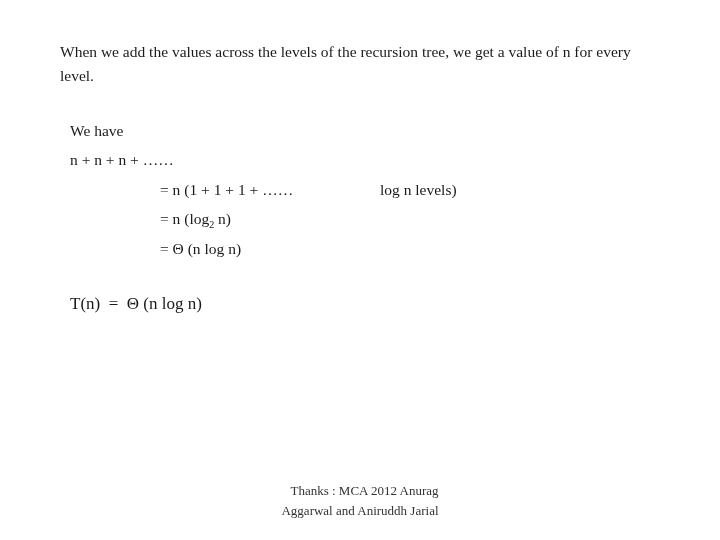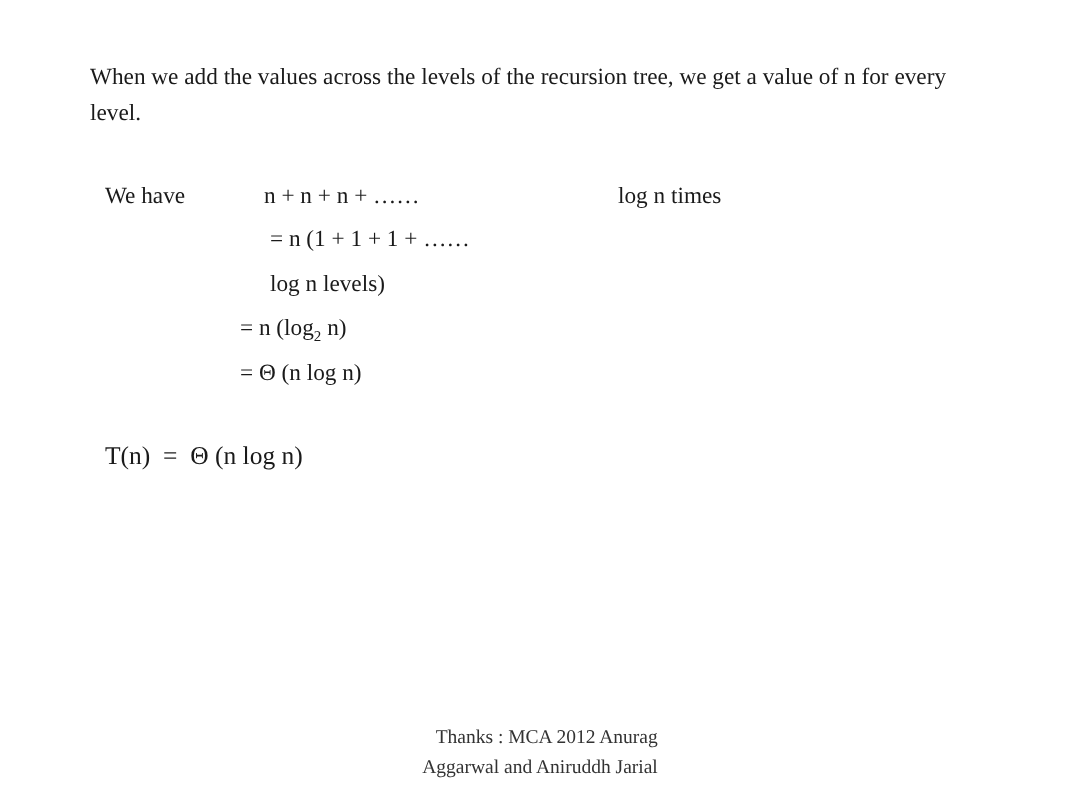--- a/index.html
+++ b/index.html
@@ -36,37 +36,37 @@
     .we-have-section {
       margin-left: 10px;
       margin-bottom: 30px;
       font-size: 15.5px;
       line-height: 1.9;
     }
 
     .we-have-row {
       display: flex;
       align-items: baseline;
-      gap: 16px;
+      gap: 0;
+      flex-direction: column;
     }
 
     .label-we-have {
       min-width: 90px;
       display: inline-block;
     }
 
     .indent-block {
       margin-left: 90px;
     }
 
     .indent-row {
       display: flex;
       align-items: baseline;
       line-height: 1.9;
-      flex-direction: column;
     }
 
     .math-left {
       min-width: 200px;
       font-family: Liberation Serif, serif;
     }
 
     .math-annotation {
       margin-left: 20px;
       color: #1a1a1a;
@@ -99,21 +99,20 @@
 
 <div class="page-container">
 
   <p class="intro-paragraph">When we add the values across the levels of the recursion tree, we get a value of n for every level.</p>
 
   <div class="we-have-section">
 
     <div class="we-have-row">
       <span class="label-we-have">We have</span>
       <span class="math-left">n + n + n + ……</span>
-      <span class="math-annotation">log n times</span>
     </div>
 
     <div class="indent-block">
       <div class="indent-row">
         <span class="math-left">= n (1 + 1 + 1 + ……</span>
         <span class="math-annotation">log n levels)</span>
       </div>
 
       <div class="indent-row">
         <span>= n (log<sub>2</sub> n)</span>

